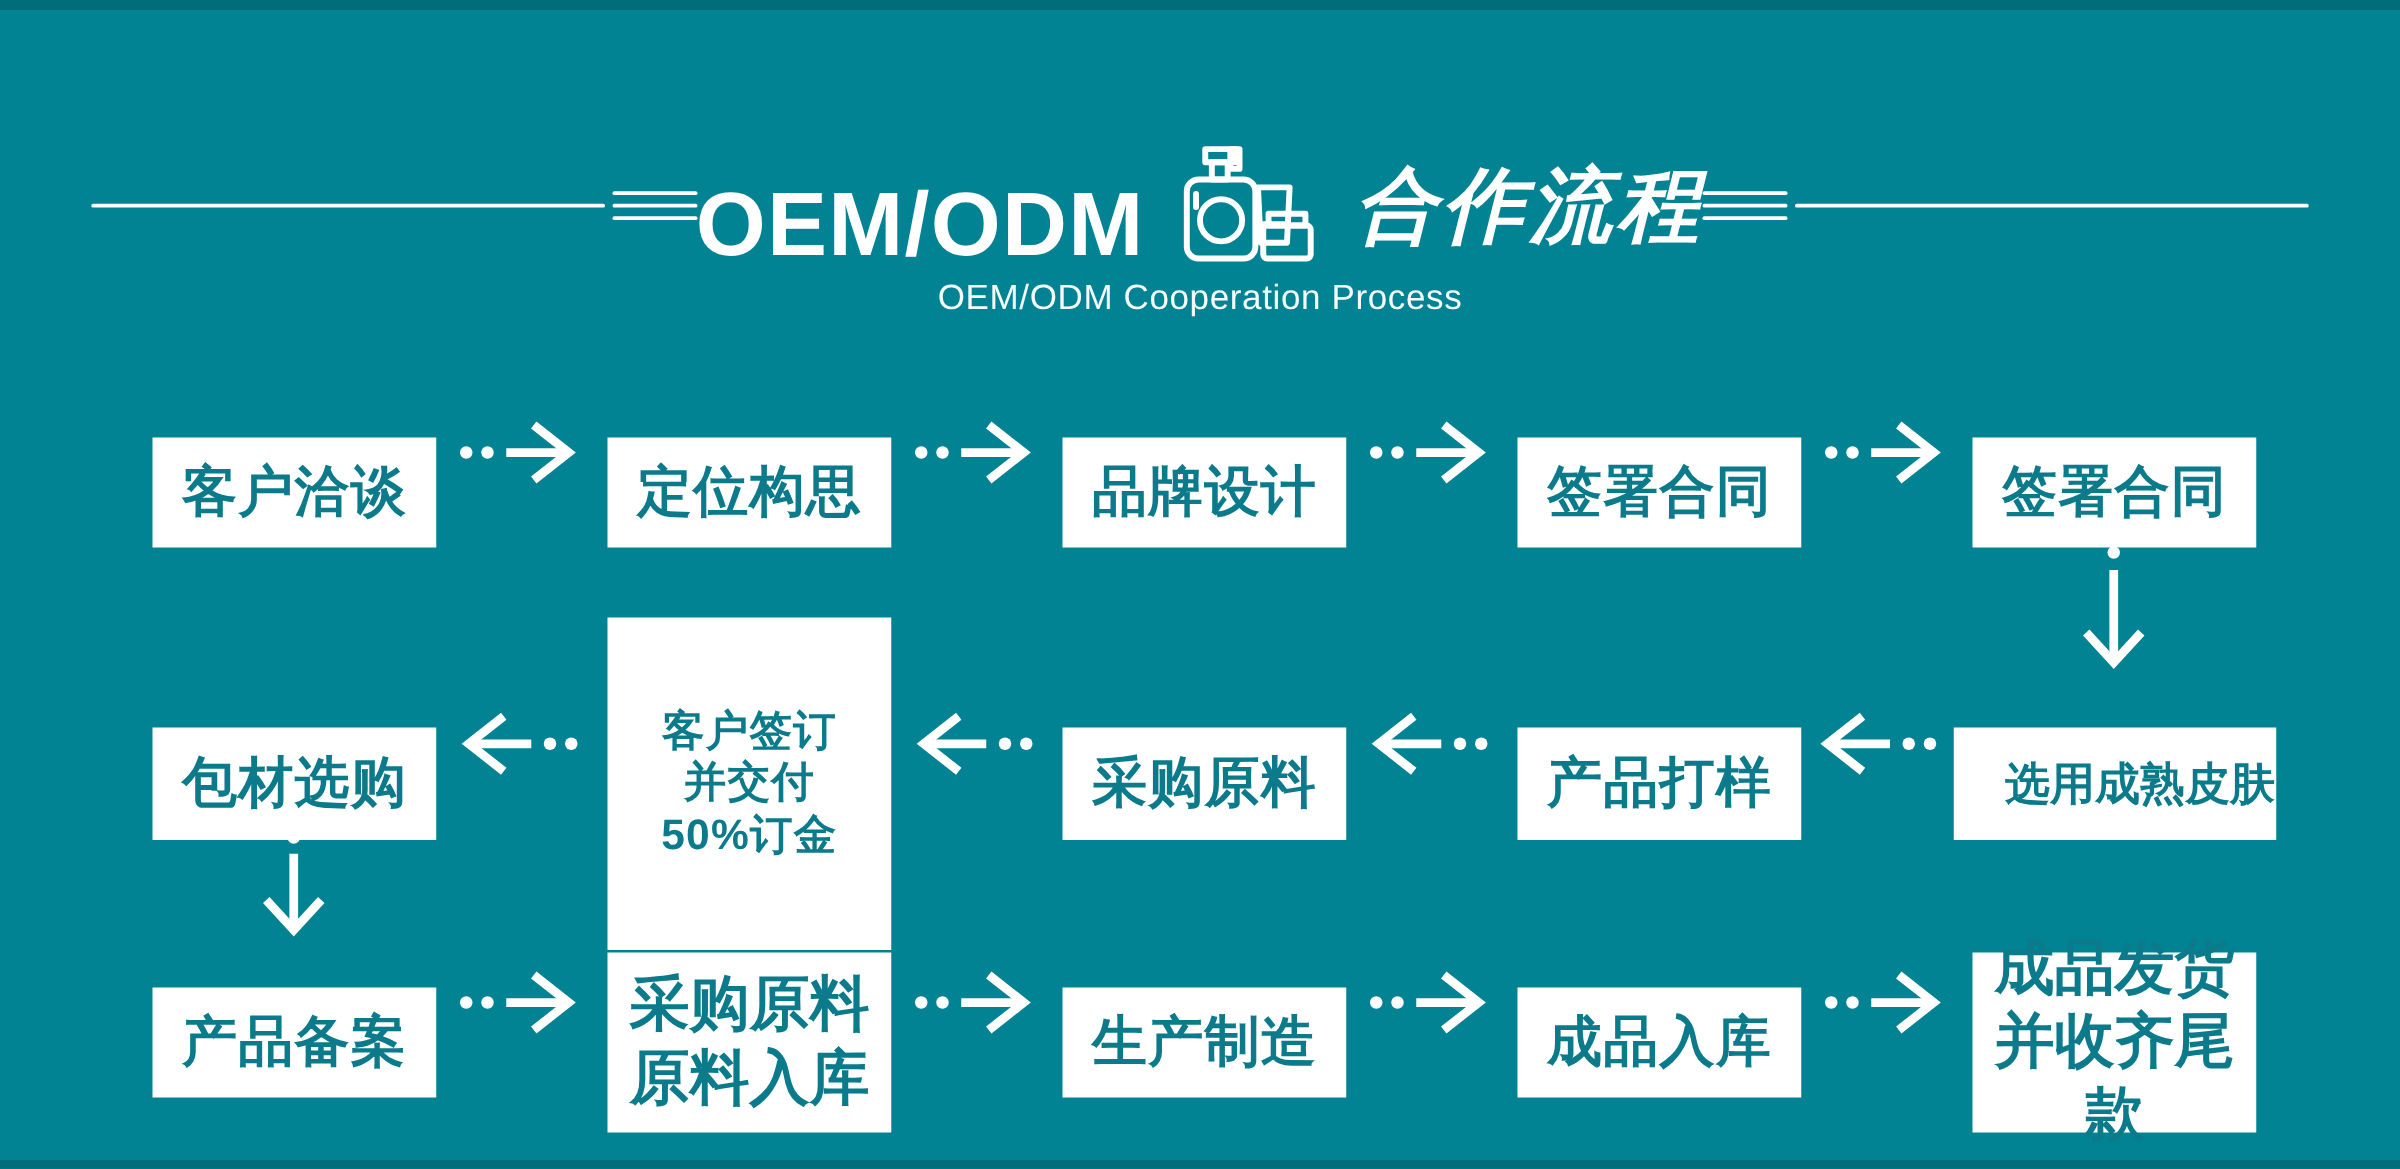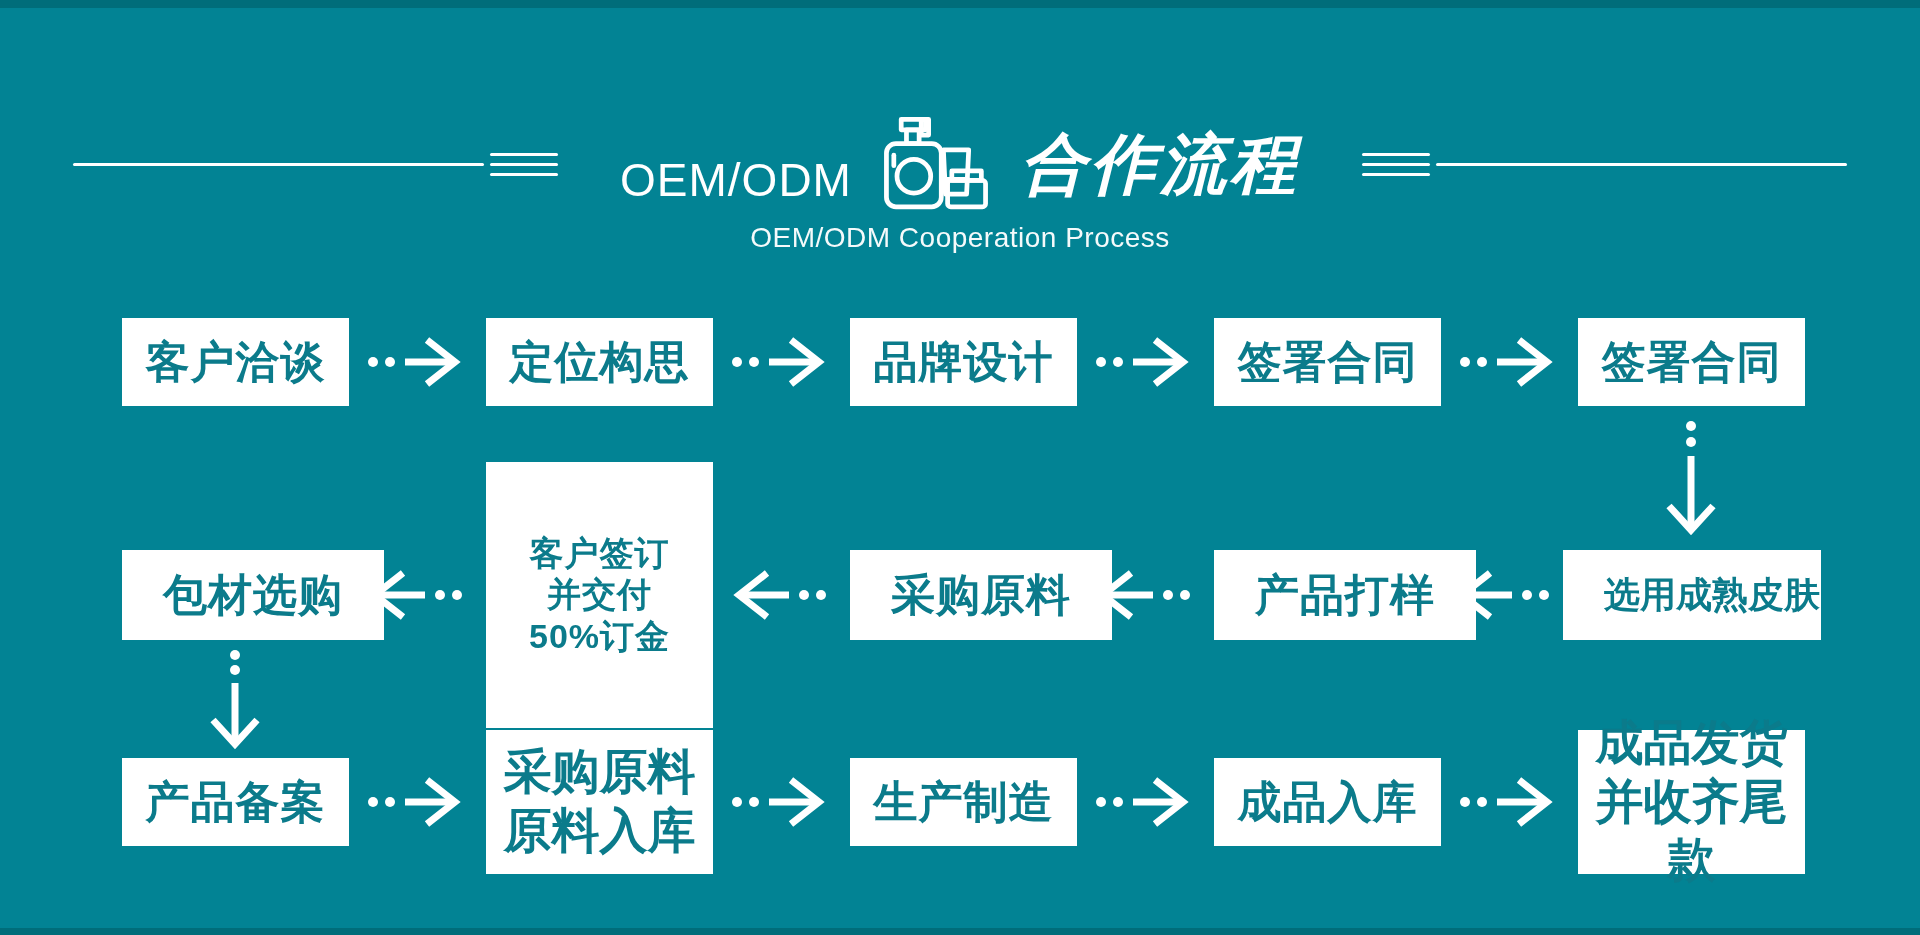--- a/index.html
+++ b/index.html
@@ -12,33 +12,33 @@
   html,body{width:1920px;height:935px;overflow:hidden;}
   body{font-family:"Liberation Sans","DejaVu Sans",sans-serif;background:var(--bg);}
   .stage{position:relative;width:1920px;height:935px;background:var(--bg);}
   .edge-strip{position:absolute;left:0;width:100%;background:var(--strip);}
   .edge-strip.top{top:0;height:8px;}
   .edge-strip.bottom{bottom:0;height:7px;}
 
   
   .title-row{position:absolute;top:108px;left:0;width:100%;height:114px;
     display:flex;align-items:center;justify-content:center;gap:26px;color:var(--white);}
-  .title-latin{font-size:46px;font-weight:400;letter-spacing:1px;margin-top:30px;}
+  .title-latin{font-size:72px;font-weight:700;letter-spacing:1px;margin-top:30px;}
   .title-cjk{font-size:66px;font-weight:800;letter-spacing:4px;font-style:italic;}
   .title-icon{width:116px;height:104px;margin-top:-6px;}
   .subtitle{position:absolute;top:222px;left:0;width:100%;text-align:center;
     color:rgba(255,255,255,.96);font-size:28px;letter-spacing:.5px;}
   .deco{position:absolute;background:var(--white);height:3px;border-radius:2px;}
 
   
   .box{position:absolute;background:var(--white);color:var(--box-text);
     display:flex;flex-direction:column;align-items:center;justify-content:center;
-    font-weight:bold;font-size:44px;text-align:center;line-height:1.22;letter-spacing:1px;}
+    font-weight:bold;font-size:44px;text-align:center;line-height:1.22;letter-spacing:1px;margin-top:32px;}
   .r1{top:318px;height:88px;width:227px;}
-  .r2{top:550px;height:90px;width:262px;}
+  .r2{top:550px;height:90px;width:227px;}
   .r2-big{top:462px;height:266px;width:227px;font-size:34px;}
   .r2-wide{top:550px;height:90px;width:258px;left:1563px;font-size:36px;letter-spacing:0;padding-left:40px;}
   .r3{top:758px;height:88px;width:227px;}
   .r3-tall{top:730px;height:144px;width:227px;font-size:48px;letter-spacing:0;}
 
   .arrow{position:absolute;width:100px;height:60px;}
   .arrow.left{transform:scaleX(-1);}
   .v-arrow{position:absolute;width:60px;}
   svg .stroke{stroke:var(--white);stroke-width:7;fill:none;}
   svg .fillw{fill:var(--white);}

